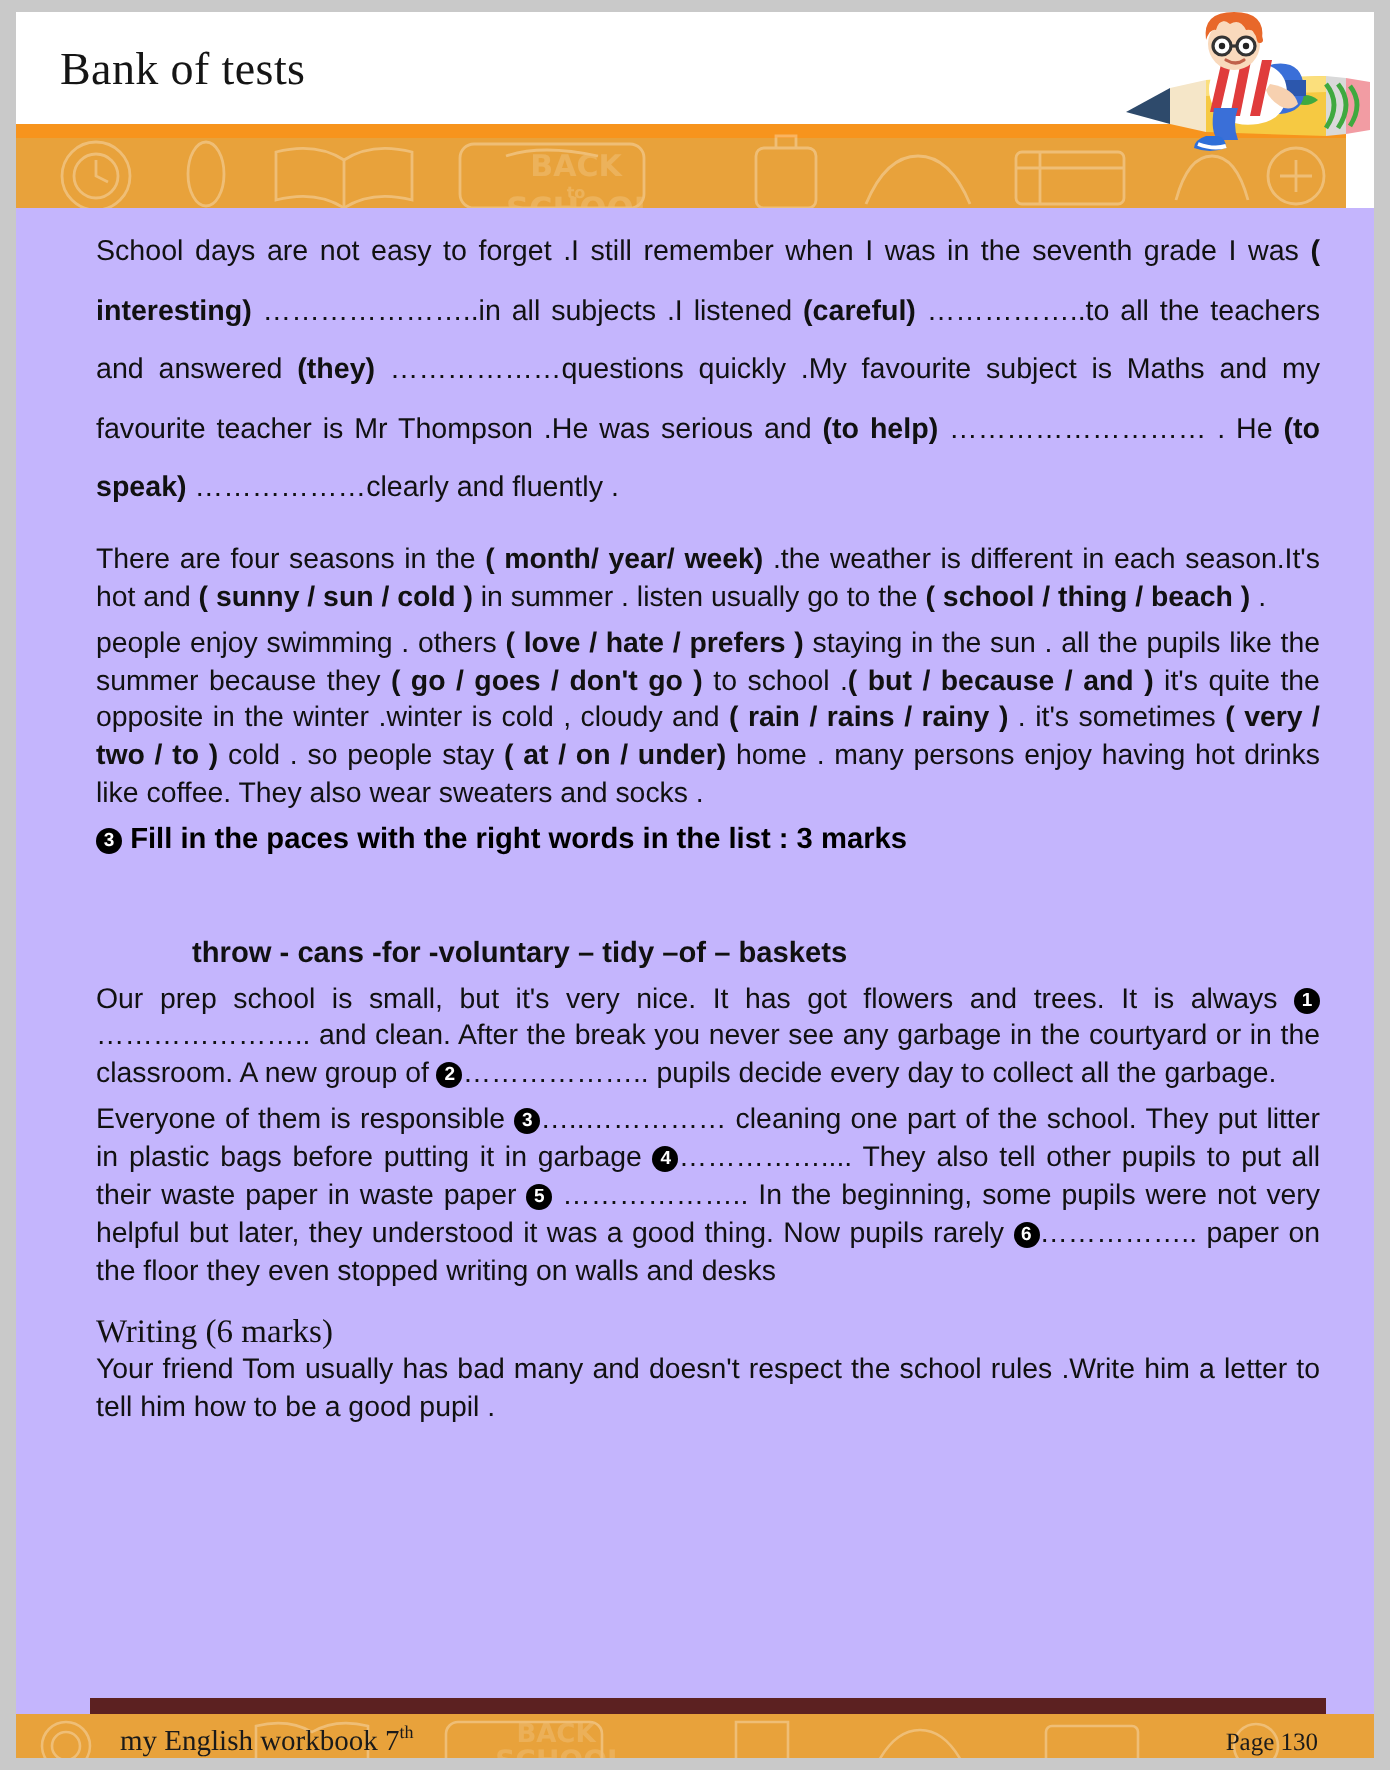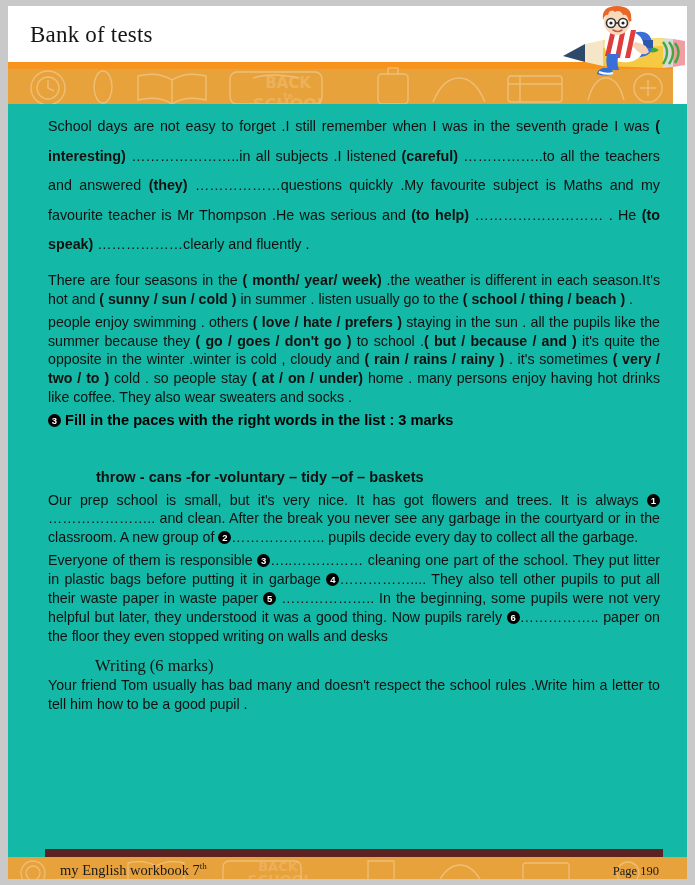--- a/index.html
+++ b/index.html
@@ -7,21 +7,21 @@
     margin: 0; padding: 0;
     width: 695px; height: 885px;
     background: #c9c9c9;
     font-family: "Liberation Sans", sans-serif;
     overflow: hidden;
   }
   #page {
     position: absolute;
     left: 8px; top: 6px;
     width: 679px; height: 873px;
-    background: #14b8a6;
+    background: #c4b5fd;
     overflow: hidden;
     text-decoration: underline;
   }
 
   
   .hdr-title-zone {
     position: absolute; left: 0; top: 0;
     width: 679px; height: 56px;
     background: #ffffff;
   }
@@ -89,21 +89,20 @@
     padding-left: 48px;
     margin-top: 39px;
   }
   .sp-2 { height: 7px; }
   .sp-3 { height: 4px; }
   .sp-4 { height: 10px; }
   .writing-hd {
     font-family: "Liberation Serif", serif;
     font-size: 16.5px;
     color: #111;
-    margin-left: 47px;
   }
   
   .cnum {
     display: inline-block;
     width: 13px; height: 13px;
     line-height: 13px;
     border-radius: 50%;
     background: #000;
     color: #fff;
     font-size: 9.5px;
@@ -278,15 +277,15 @@
         <path d="M430 26 q9 -18 22 -18 q13 0 22 18"></path>
         <rect x="515" y="6" width="46" height="20" rx="3"></rect>
         <circle cx="620" cy="16" r="11"></circle>
       </g>
       <g fill="#fff" opacity="0.5" font-family="DejaVu Sans, sans-serif" font-weight="bold">
         <text x="270" y="14" font-size="13" text-anchor="middle">BACK</text>
         <text x="272" y="28" font-size="14" text-anchor="middle">SCHOOL</text>
       </g>
     </svg>
     <div class="ftr-left"><span>my English workbook 7</span><sup>th</sup></div>
-    <div class="ftr-right">Page 190</div>
+    <div class="ftr-right">Page 130</div>
   </div>
 </div>
 
 </body></html>

